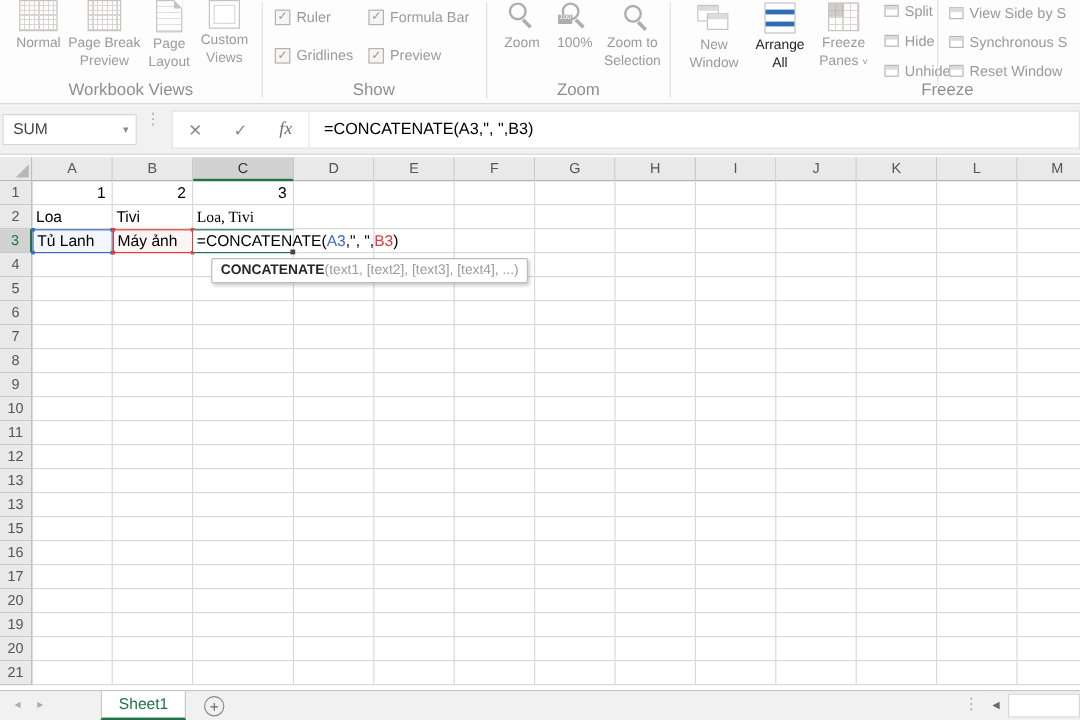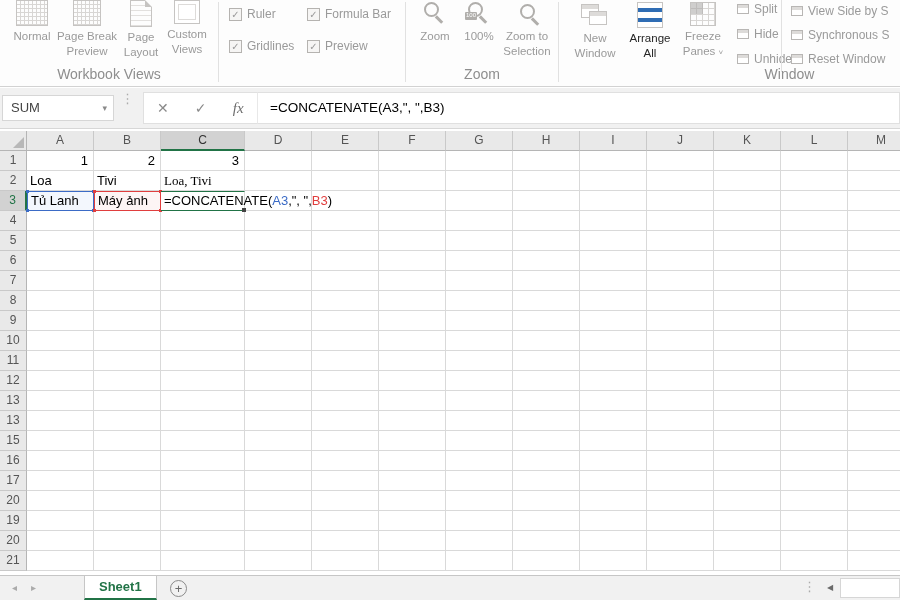--- a/index.html
+++ b/index.html
@@ -119,21 +119,21 @@
   #fn-tooltip .fname { font-weight:bold; color:#262626; }
   #fn-tooltip .fsig { color:#9a9a9a; }
 
   
   #tabbar { position:absolute; left:0; top:575px; width:900px; height:25px; background:#f1f1f1;
     border-top:1px solid #c6c6c6; }
   #tabbar .navs { position:absolute; left:12px; top:0; height:24px; line-height:24px;
     color:#ababab; font-size:10px; letter-spacing:14px; }
   .sheet-tab { position:absolute; left:84px; top:0; height:24px; background:#fff;
     border-left:1px solid #c6c6c6; border-right:1px solid #c6c6c6; border-bottom:2px solid #217346;
-    padding:0 14px; font-size:13px; font-weight:bold; color:#217346; line-height:22px; }
+    padding:0 14px; font-size:13px; font-weight:normal; color:#217346; line-height:22px; }
   #add-sheet { position:absolute; left:170px; top:4px; width:17px; height:17px; border-radius:50%;
     border:1px solid #8a8a8a; color:#6a6a6a; font-size:13px; line-height:15px; text-align:center; }
   #tabbar .dots2 { position:absolute; left:803px; top:3px; color:#ababab; font-size:13px; }
   #hscroll-btn { position:absolute; left:820px; top:2px; width:20px; height:20px; background:#f1f1f1;
     color:#6a6a6a; font-size:8px; text-align:center; line-height:20px; }
   #hscroll-track { position:absolute; left:840px; top:2px; width:60px; height:20px; background:#fff;
     border:1px solid #d6d6d6; }
 </style>
 </head>
 <body>
@@ -175,20 +175,21 @@
         <span class="chklabel">Formula Bar</span>
       </div>
       <div class="chkrow" style="left:10px; top:39px;">
         <span class="chkbox">✓</span>
         <span class="chklabel">Gridlines</span>
       </div>
       <div class="chkrow" style="left:88px; top:39px;">
         <span class="chkbox">✓</span>
         <span class="chklabel">Preview</span>
       </div>
+      <div class="glabel">Show</div>
     </div>
     <div class="vsep" style="left:405px;"></div>
 
     <div class="rgroup" style="left:406px; width:152px;">
       <div class="bigbtn" style="left:8px; top:2px; width:42px;">
         <span class="bicon mag-ic">
             <span class="lens"></span>
             <span class="stem"></span>
           </span>
         <span>Zoom</span>
@@ -247,21 +248,21 @@
         <span>View Side by S</span>
       </div>
       <div class="smallbtn" style="left:232px; top:28px;">
         <span class="mini-win"></span>
         <span>Synchronous S</span>
       </div>
       <div class="smallbtn" style="left:232px; top:52px;">
         <span class="mini-win"></span>
         <span>Reset Window</span>
       </div>
-      <div class="glabel" style="left:120px; right:0;">Window</div>
+      <div class="glabel" style="left:120px; right:0;">Freeze</div>
     </div>
   </div>
 
   <div id="fbar">
     <div id="namebox">
       <span>SUM</span>
       <span class="caret">▾</span>
     </div>
     <div class="dots">⋮</div>
     <div id="fbtns">
@@ -622,20 +623,23 @@
           <div class="cell" style="width: 67px;"></div>
           <div class="cell" style="width: 67px;"></div>
           <div class="cell" style="width: 67px;"></div>
           <div class="cell" style="width: 67px;"></div>
           <div class="cell" style="width: 67px;"></div>
           <div class="cell" style="width: 67px;"></div>
           <div class="cell" style="width: 67px;"></div>
           <div class="cell" style="width: 67px;"></div>
         </div>
       </div>
+    <div id="fn-tooltip">
+      <span class="fname">CONCATENATE</span><span class="fsig">(text1, [text2], [text3], [text4], ...)</span>
+    </div>
   </div>
 
   <div id="tabbar">
     <span class="navs"><span>◂</span><span>▸</span></span>
     <div class="sheet-tab">Sheet1</div>
     <div id="add-sheet">+</div>
     <span class="dots2">⋮</span>
     <div id="hscroll-btn">◀</div>
     <div id="hscroll-track"></div>
   </div>

